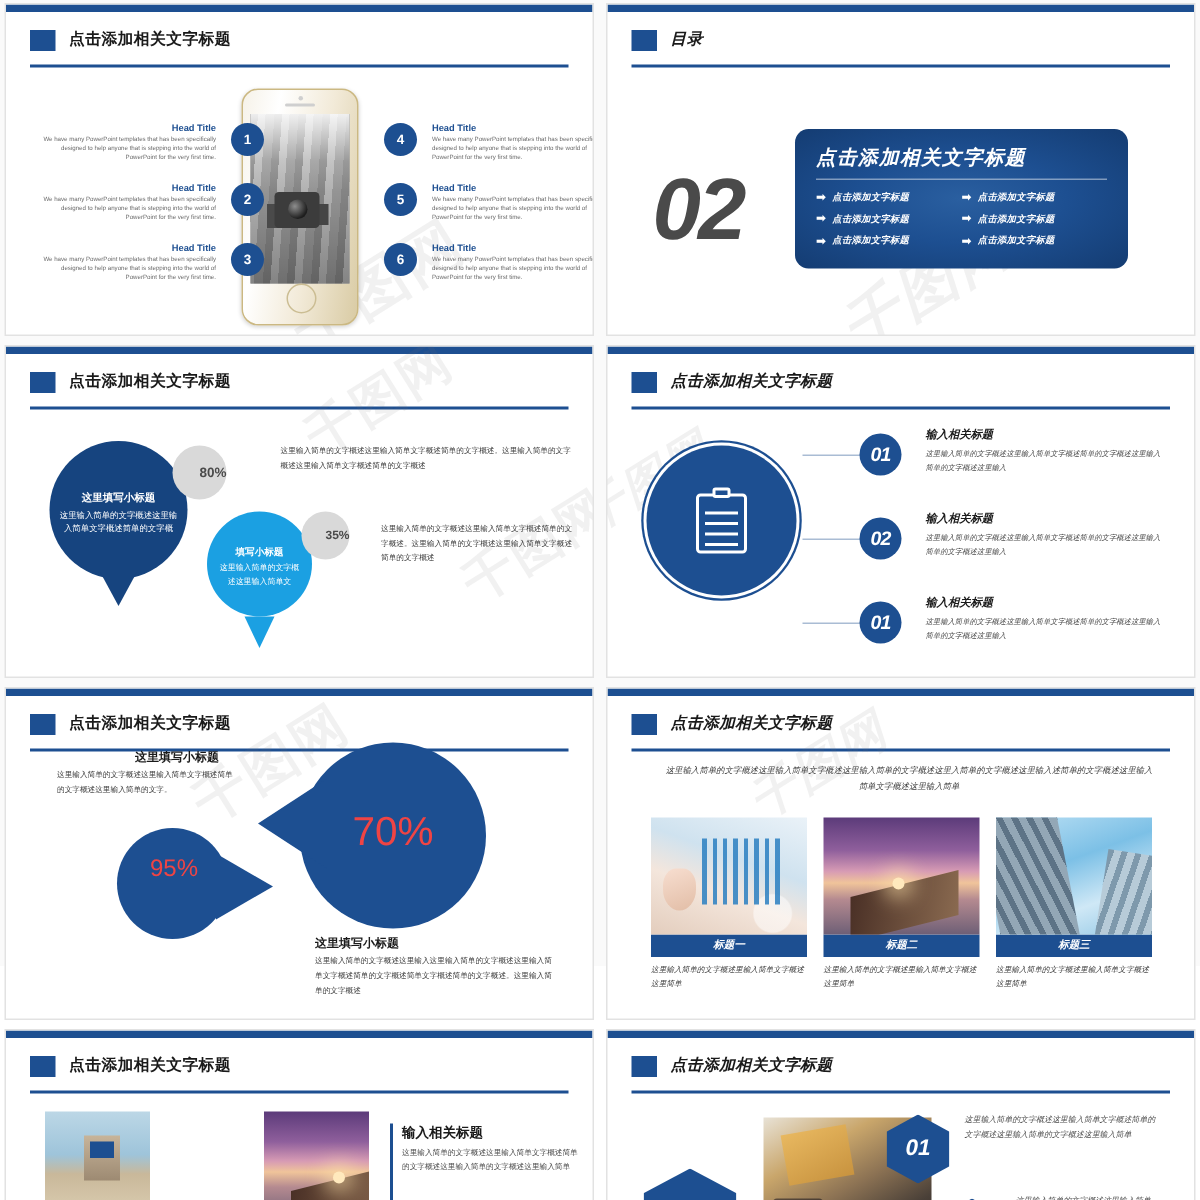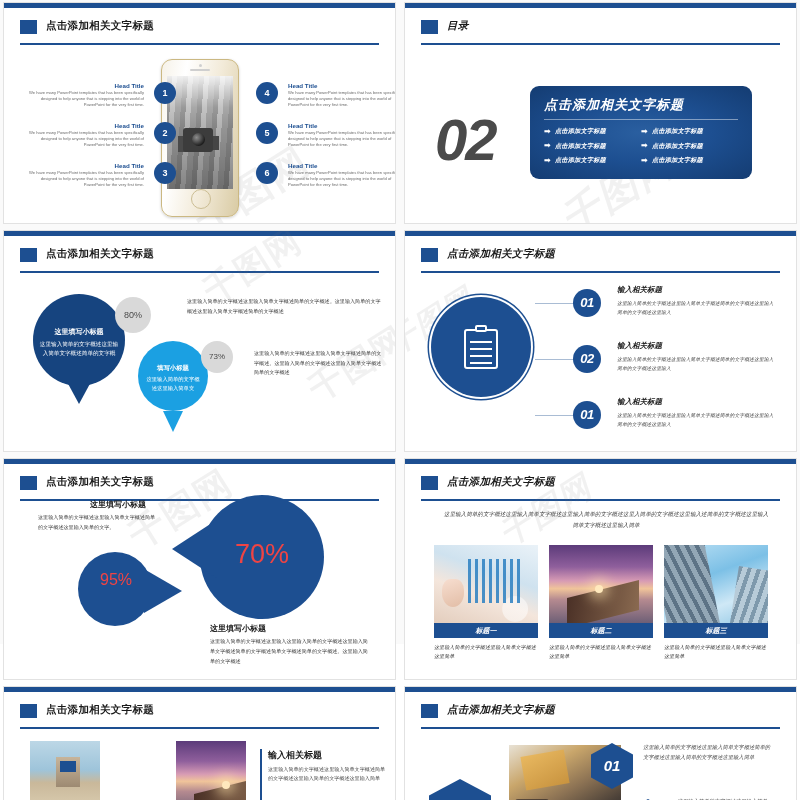--- a/index.html
+++ b/index.html
@@ -133,21 +133,21 @@
   .pin .cap{
     position:absolute;left:0;right:0;text-align:center;color:#fff;
     font-size:7px;font-weight:bold;
   }
   .pin .cbody{
     position:absolute;left:6px;right:6px;text-align:center;color:#fff;
     font-size:5.6px;line-height:1.65;
   }
   .pct{
     position:absolute;border-radius:50%;background:#d9d9d9;
-    color:#4a4a4a;font-weight:normal;text-align:center;
+    color:#4a4a4a;font-weight:bold;text-align:right;
   }
   .para{position:absolute;font-size:5.1px;color:#3b3b3b;line-height:1.9;}
 
   
   .bigcirc{
     position:absolute;left:26px;top:66px;width:100px;height:100px;border-radius:50%;
     background:#1d4f91;
     box-shadow:0 0 0 2px #ffffff,0 0 0 3.5px #1d4f91;
   }
   .clip{position:absolute;left:50%;top:50%;width:34px;height:44px;margin:-22px 0 0 -17px;}
@@ -370,21 +370,21 @@
       <div class="cbody" style="top:46px;">这里输入简单的文字概述这里输入简单文字概述简单的文字概</div>
     </div>
     <div class="pct" style="left:111px;top:66px;width:36px;height:36px;line-height:36px;font-size:9px;">80%</div>
 
     <div class="pin" style="left:134px;top:110px;width:70px;height:70px;">
       <div class="body" style="background:#1ba0e2;"></div>
       <div class="tip" style="border-top:21px solid #1ba0e2;border-left-width:10px;border-right-width:10px;margin-left:-10px;bottom:-21px;"></div>
       <div class="cap" style="top:23px;font-size:6.4px;">填写小标题</div>
       <div class="cbody" style="top:34px;font-size:5.3px;">这里输入简单的文字概述这里输入简单文</div>
     </div>
-    <div class="pct" style="left:197px;top:110px;width:32px;height:32px;line-height:32px;font-size:8px;">73%</div>
+    <div class="pct" style="left:197px;top:110px;width:32px;height:32px;line-height:32px;font-size:8px;">35%</div>
 
     <div class="para" style="left:183px;top:66px;width:195px;">这里输入简单的文字概述这里输入简单文字概述简单的文字概述。这里输入简单的文字概述这里输入简单文字概述简单的文字概述</div>
     <div class="para" style="left:250px;top:118px;width:132px;">这里输入简单的文字概述这里输入简单文字概述简单的文字概述。这里输入简单的文字概述这里输入简单文字概述简单的文字概述</div>
   </div>
 
   <div class="slide s-r1 s-c1">
     <div class="topbar"></div>
     <div class="hdr">
       <div class="sq"></div>
       <div class="ttl">点击添加相关文字标题</div>

